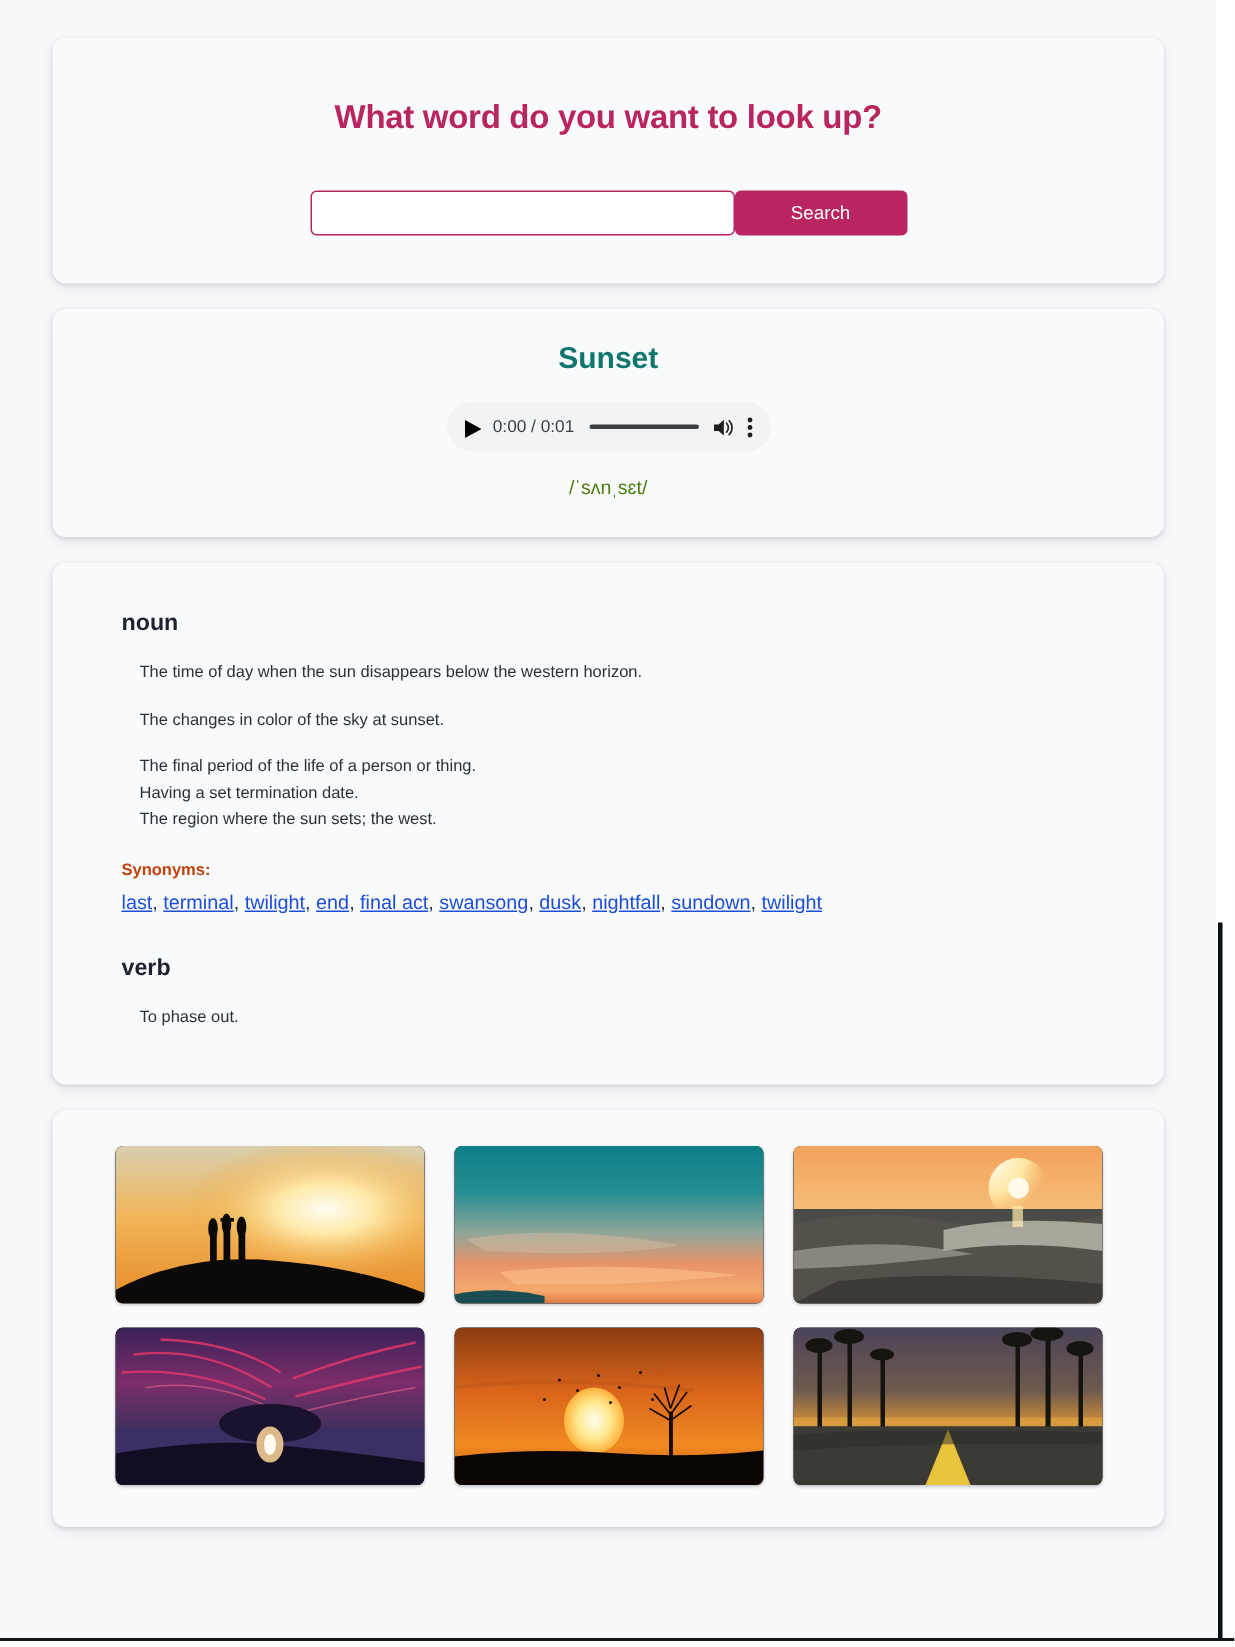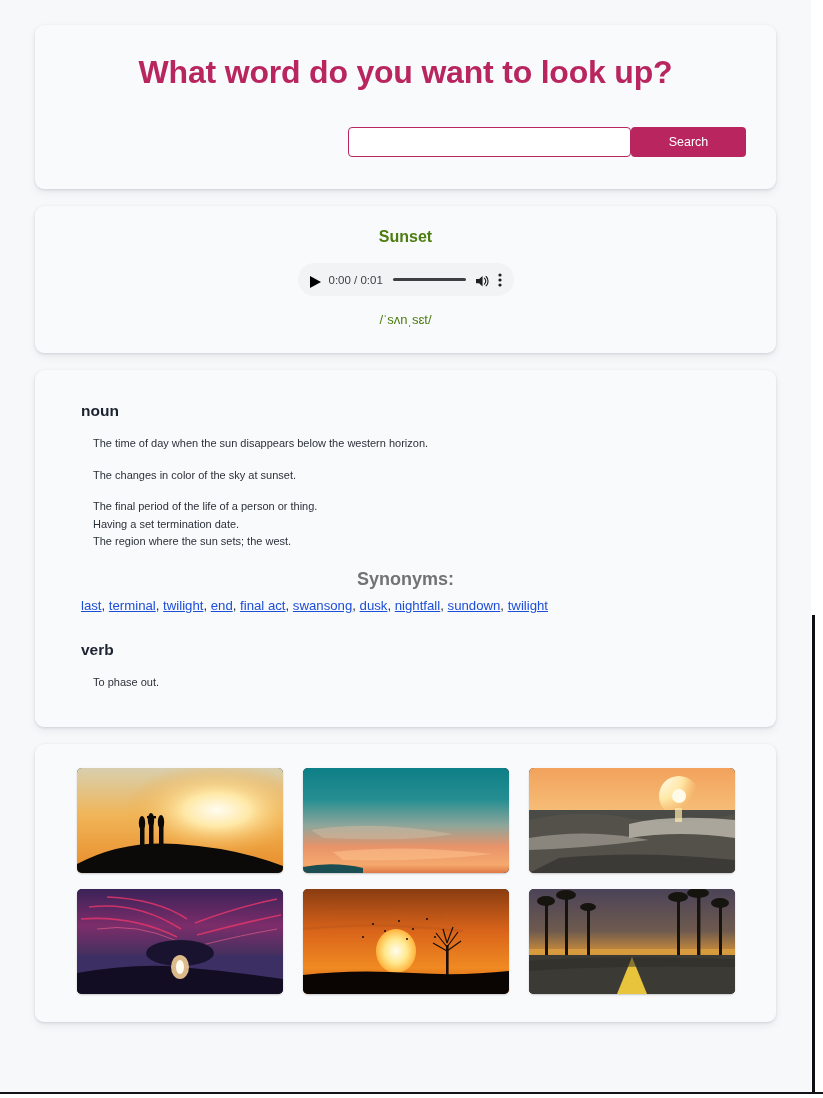--- a/index.html
+++ b/index.html
@@ -45,31 +45,31 @@
   .card {
     background: #f9fafc;
     border-radius: 9px;
     box-shadow: 0 1px 3px rgba(20,25,40,.13), 0 4px 10px rgba(20,25,40,.06);
     margin-bottom: 17px;
   }
 
   
   .search-card { padding: 28px 30px 32px; }
   .headline {
-    margin: 1px;
+    margin: 12px;
     text-align: center;
     color: #b8255f;
-    font-size: 32px;
+    font-size: 22px;
     font-weight: bold;
     letter-spacing: -0.2px;
   }
   .search-row {
     margin-top: 36px;
     display: flex;
-    justify-content: flex-end;
+    justify-content: center;
     align-items: stretch;
   }
   .search-input {
     width: 283px;
     height: 30px;
     border: 1px solid #b8255f;
     border-radius: 4px;
     background: #ffffff;
     padding: 0 8px;
     font-size: 13px;
@@ -86,23 +86,23 @@
     color: #ffffff;
     font-size: 12.5px;
     font-family: "Liberation Sans", sans-serif;
     cursor: pointer;
   }
 
   
   .word-card { padding: 22px 30px 26px; text-align: center; }
   .word-title {
     margin: 0;
-    font-size: 16px;
+    font-size: 20px;
     font-weight: bold;
-    color: #4d7c0f;
+    color: #0f766e;
   }
   .player-wrap {
     margin-top: 17px;
     display: flex;
     justify-content: center;
   }
   .audio-player {
     width: 216px;
     height: 33px;
     border-radius: 17px;
@@ -151,25 +151,24 @@
   }
   .definition.has-example { margin-bottom: 3px; }
   .example {
     font-size: 12.3px;
     font-style: italic;
     color: #2b313a;
     margin: 0 0 17px 0;
     line-height: 1.32;
   }
   .syn-label {
-    font-size: 18px;
+    font-size: 11px;
     font-weight: bold;
-    color: #737373;
+    color: #c2410c;
     margin: 20px 0 7px 0;
-    text-align: center;
   }
   .syn-list {
     font-size: 13.2px;
     color: #2b313a;
     line-height: 1.4;
   }
   .syn-list a {
     color: #1d4ed8;
     text-decoration: underline;
   }

